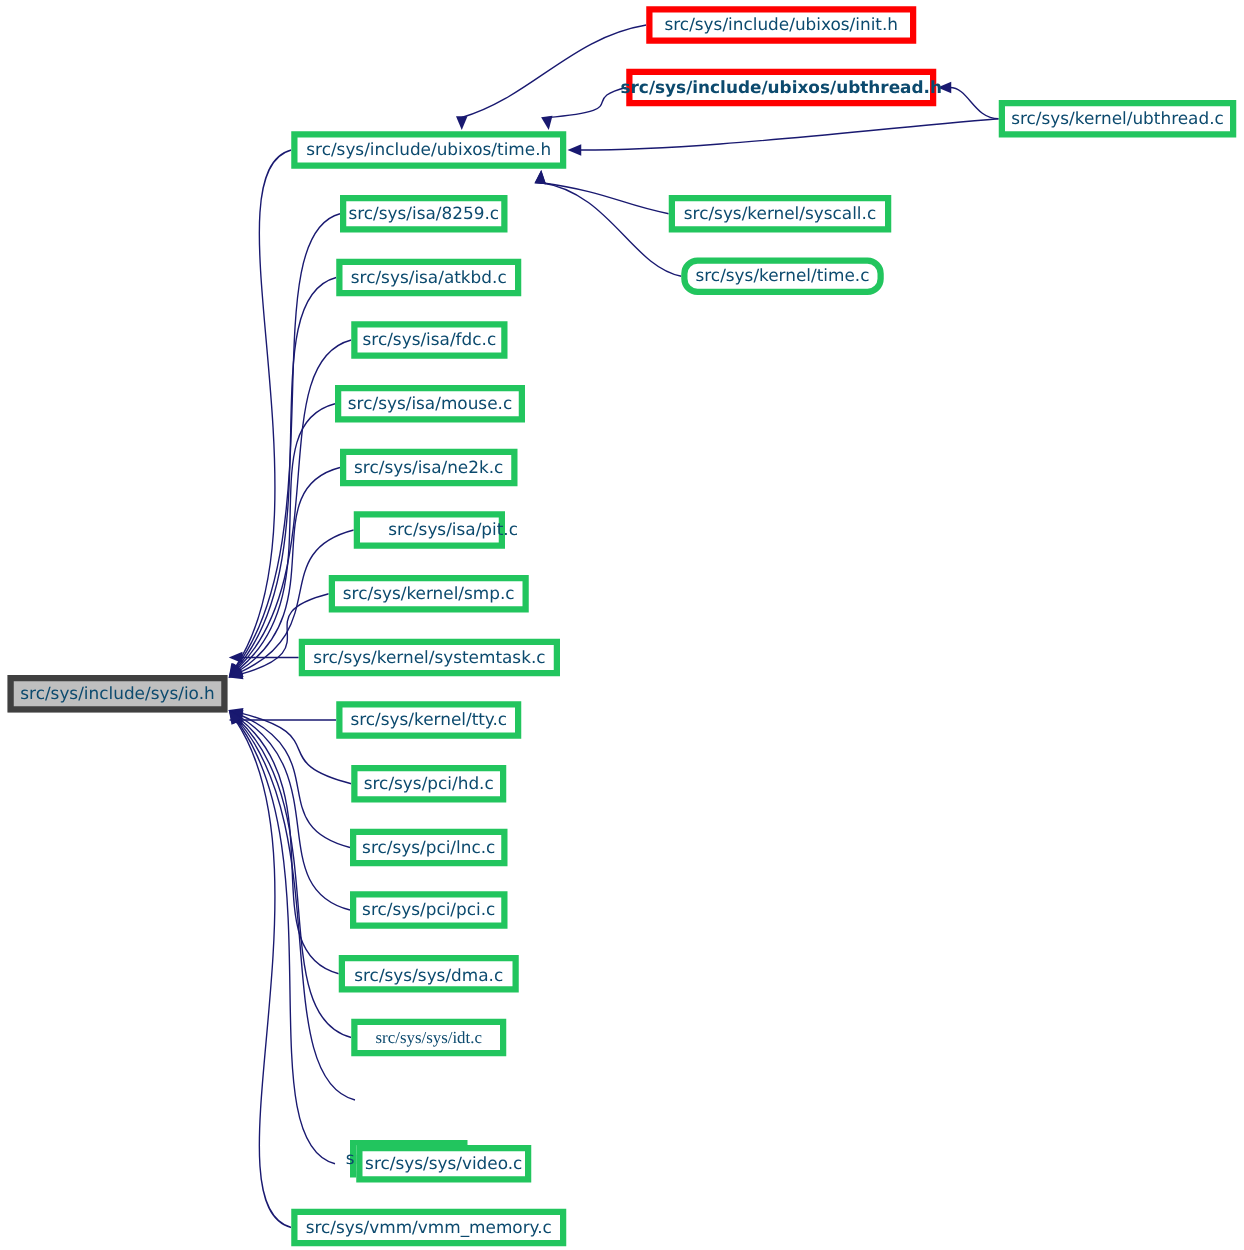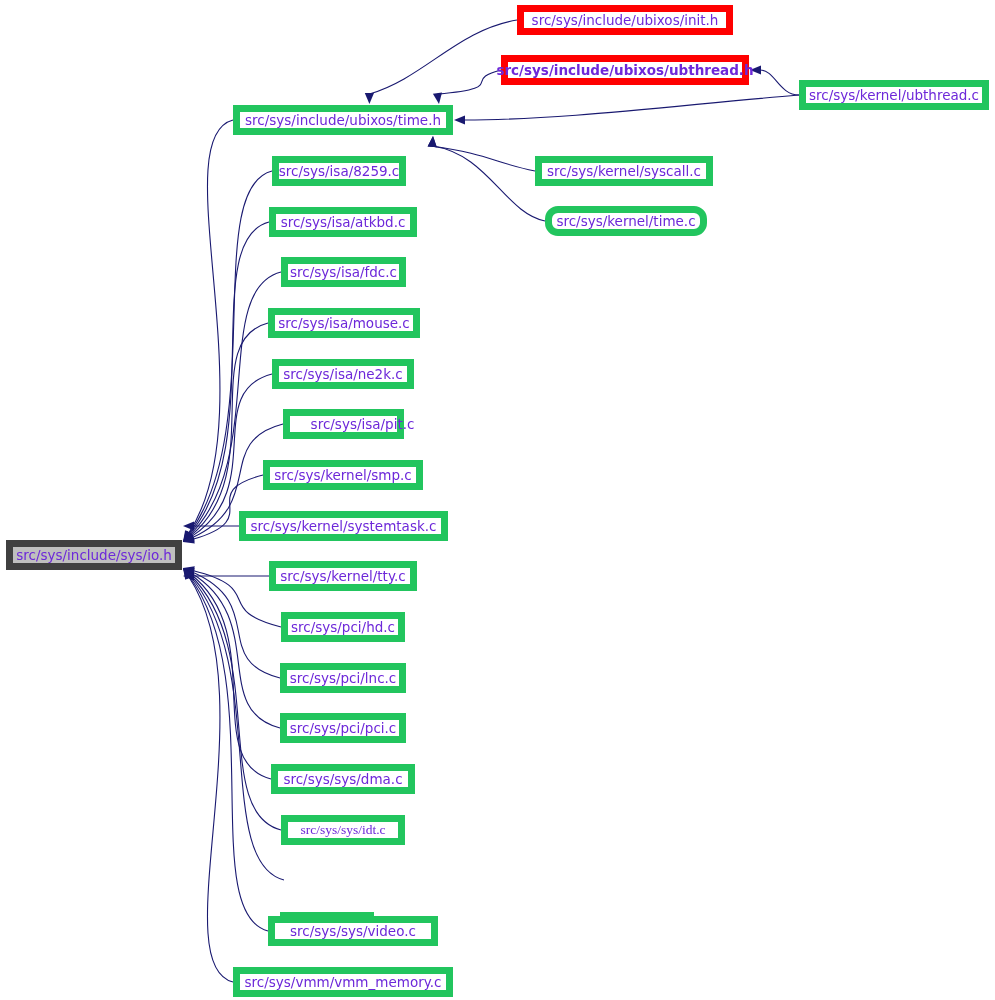--- a/index.html
+++ b/index.html
@@ -1,21 +1,21 @@
 <!DOCTYPE html>
 <html><head>
 <meta charset="utf-8">
 <style>
   html,body{margin:0;padding:0;background:#ffffff;}
   body{width:995px;height:1000px;position:relative;overflow:hidden;
        font-family:"DejaVu Sans","Liberation Sans",sans-serif;}
   #graph{position:absolute;left:0;top:0;width:995px;height:1000px;}
   .node{position:absolute;box-sizing:border-box;display:flex;align-items:center;
-        justify-content:center;background:#ffffff;border:7px solid #22c55e;
-        font-size:13.5px;color:#6d28d9;white-space:nowrap;height:30px;letter-spacing:0px;}
+        justify-content:center;background:#ffffff;border:5px solid #22c55e;
+        font-size:13.5px;color:#0c4a6e;white-space:nowrap;height:30px;letter-spacing:0px;}
   .node.red{border-color:#ff0000;}
   .node.center{background:#bfbfbf;border-color:#404040;}
   .nlabel{pointer-events:none;}
   svg{position:absolute;left:0;top:0;overflow:visible;}
   .edge{fill:none;stroke:#191970;stroke-width:1.1;}
   .ahead{fill:#191970;stroke:none;}
 </style>
 </head>
 <body>
 
@@ -130,20 +130,20 @@
       </div>
       <div class="node" style="left: 271px; top: 764px; width: 144px; align-items: flex-end;">
         <span class="nlabel">src/sys/sys/dma.c</span>
       </div>
       <div class="node" style="left: 281px; top: 815px; width: 124px; font-family: Liberation Serif, serif;">
         <span class="nlabel">src/sys/sys/idt.c</span>
       </div>
       <div class="node" style="left: 280px; top: 865px; width: 94px; margin-top: 47px;">
         <span class="nlabel">src/sys/sys/io.c</span>
       </div>
-      <div class="node" style="left: 268px; top: 916px; width: 170px;">
+      <div class="node" style="left: 285px; top: 916px; width: 140px;">
         <span class="nlabel">src/sys/sys/video.c</span>
       </div>
       <div class="node" style="left: 233px; top: 967px; width: 220px;">
         <span class="nlabel">src/sys/vmm/vmm_memory.c</span>
       </div>
     </div>
 </div>
 
 </body></html>

